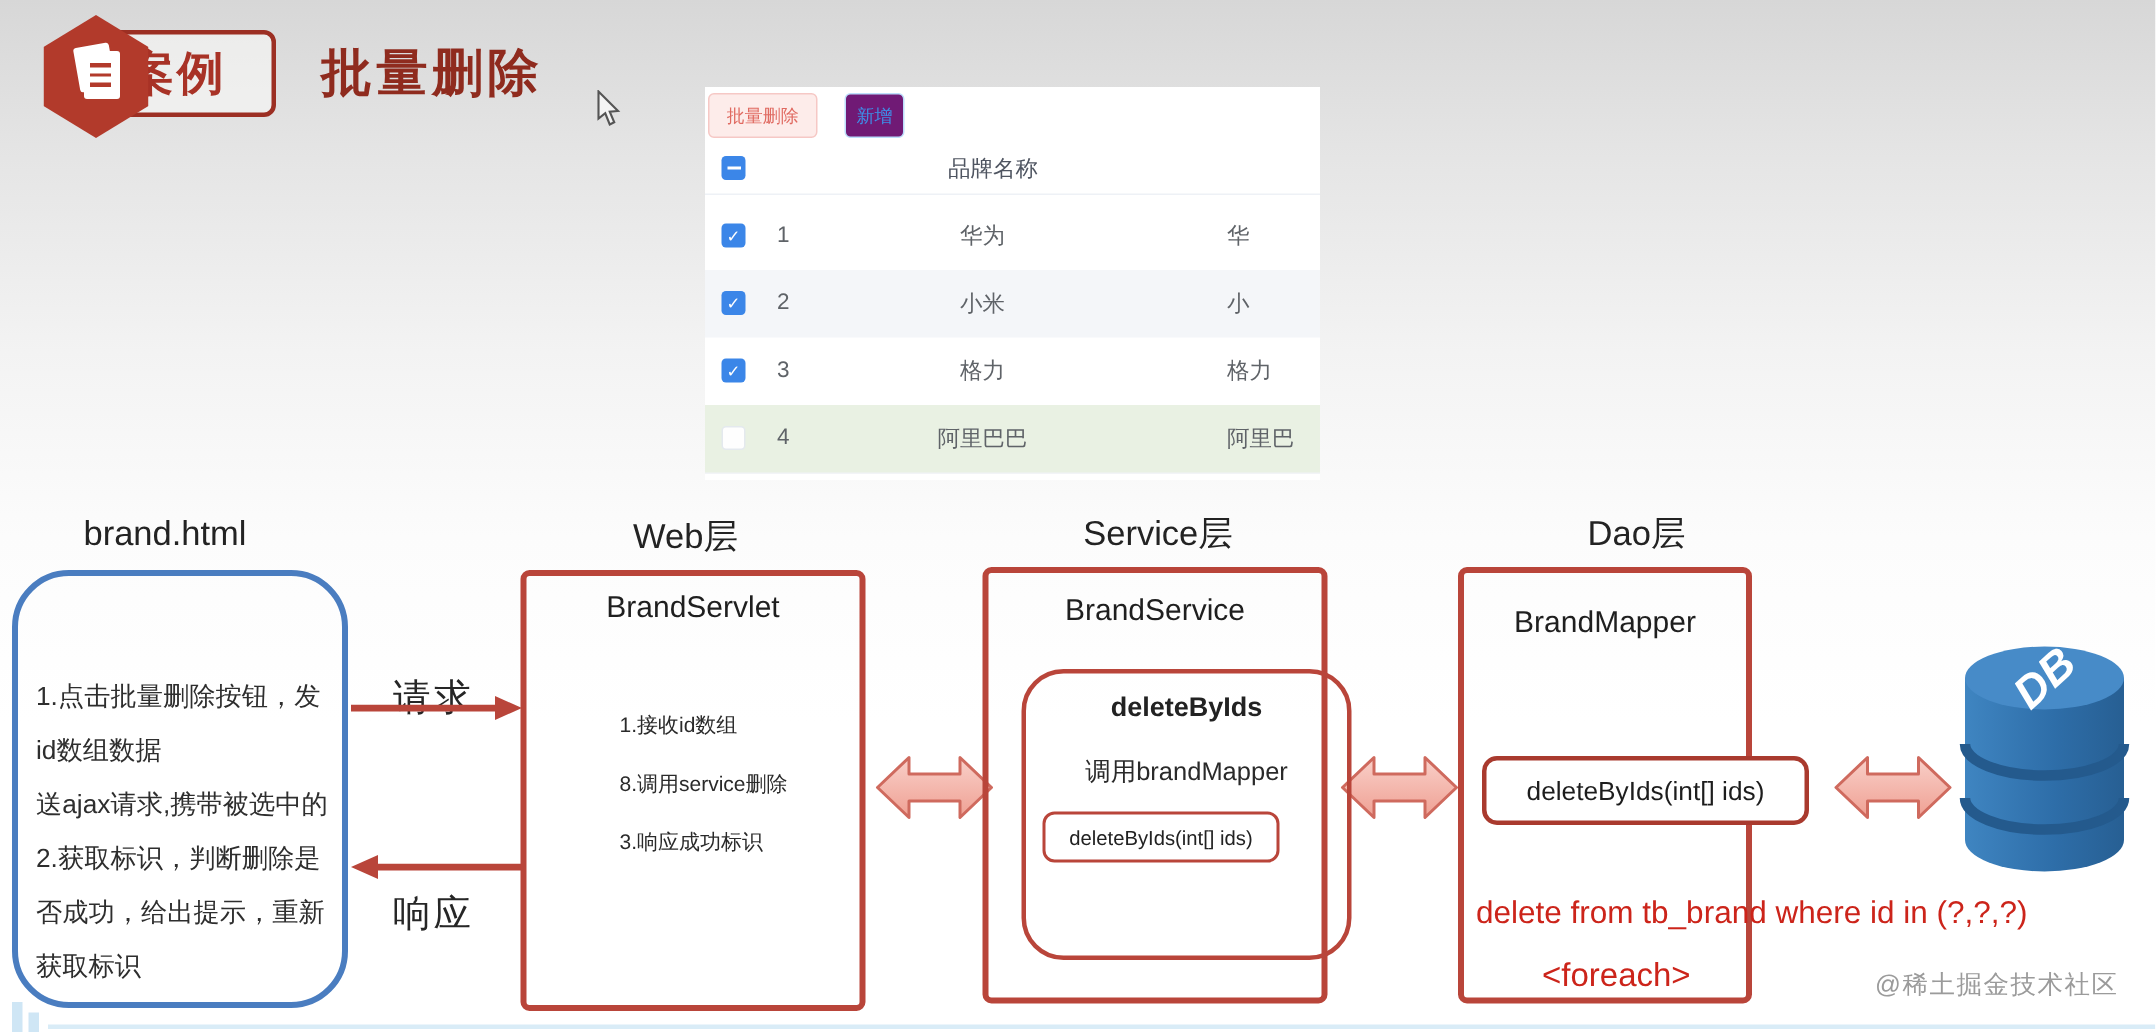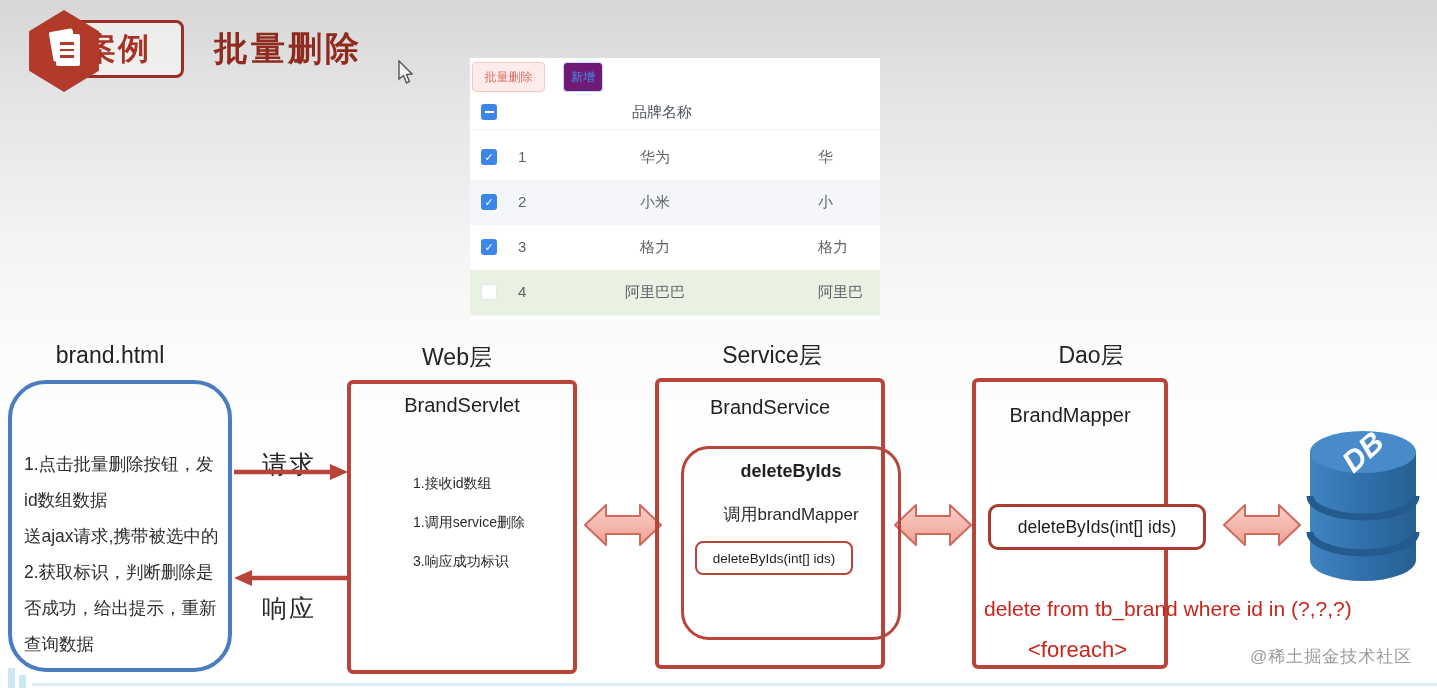--- a/index.html
+++ b/index.html
@@ -140,38 +140,38 @@
   <div class="col-title" style="left:772px;top:340px;">Service层</div>
   <div class="col-title" style="left:1091px;top:340px;">Dao层</div>
 
   <div class="dbox box-browser">
     <div class="body">
       <div>1.点击批量删除按钮，发</div>
       <div>id数组数据</div>
       <div>送ajax请求,携带被选中的</div>
       <div>2.获取标识，判断删除是</div>
       <div>否成功，给出提示，重新</div>
-      <div>查询数据</div>
+      <div>获取标识</div>
     </div>
   </div>
 
   <div class="arrow-label lbl-req">请求</div>
   <div class="arrow-label lbl-resp">响应</div>
   <svg class="rr-arrows" width="120" height="200" viewBox="0 0 120 200">
     <line x1="4" y1="47" x2="102" y2="47" stroke="#b9453a" stroke-width="4.5"></line>
     <polygon points="100,39 118,47 100,55" fill="#b9453a"></polygon>
     <line x1="118" y1="153" x2="20" y2="153" stroke="#b9453a" stroke-width="4.5"></line>
     <polygon points="22,145 4,153 22,161" fill="#b9453a"></polygon>
   </svg>
 
   <div class="dbox box-red box-web">
     <div class="class-title">BrandServlet</div>
     <div class="steps">
       <div>1.接收id数组</div>
-      <div>1.调用service删除</div>
+      <div>8.调用service删除</div>
       <div>3.响应成功标识</div>
     </div>
   </div>
 
   <svg class="dbl-arrow" style="left:583px;top:501px;" width="80" height="48" viewBox="0 0 80 48">
     <defs>
         <linearGradient id="pg1" x1="0" y1="0" x2="0" y2="1">
       <stop offset="0" stop-color="#f9d0c9"></stop>
           <stop offset="1" stop-color="#efa093"></stop>
         </linearGradient>

